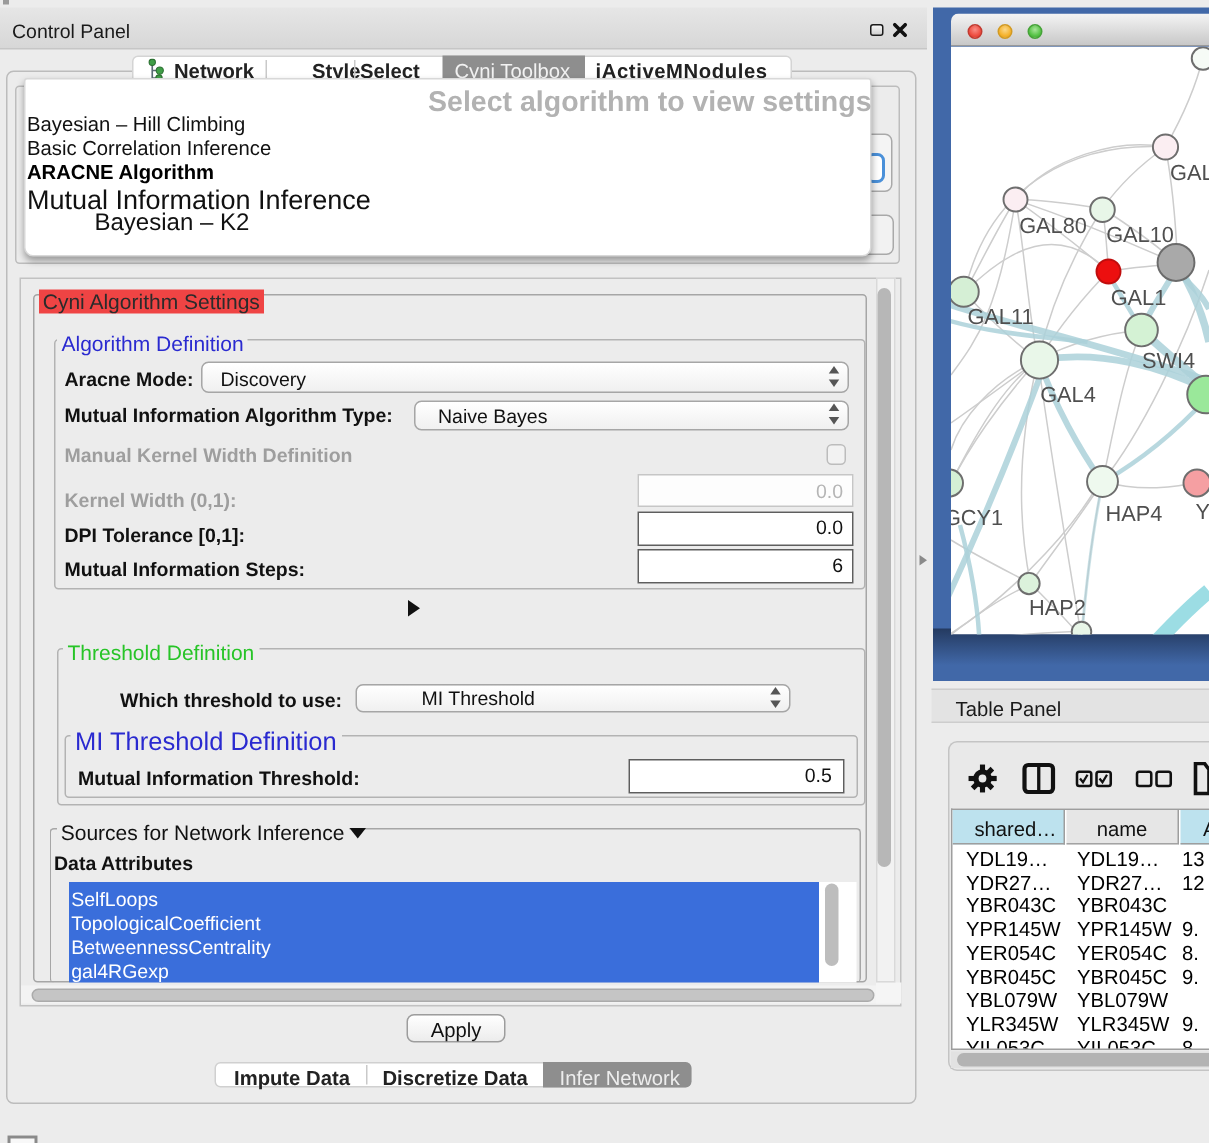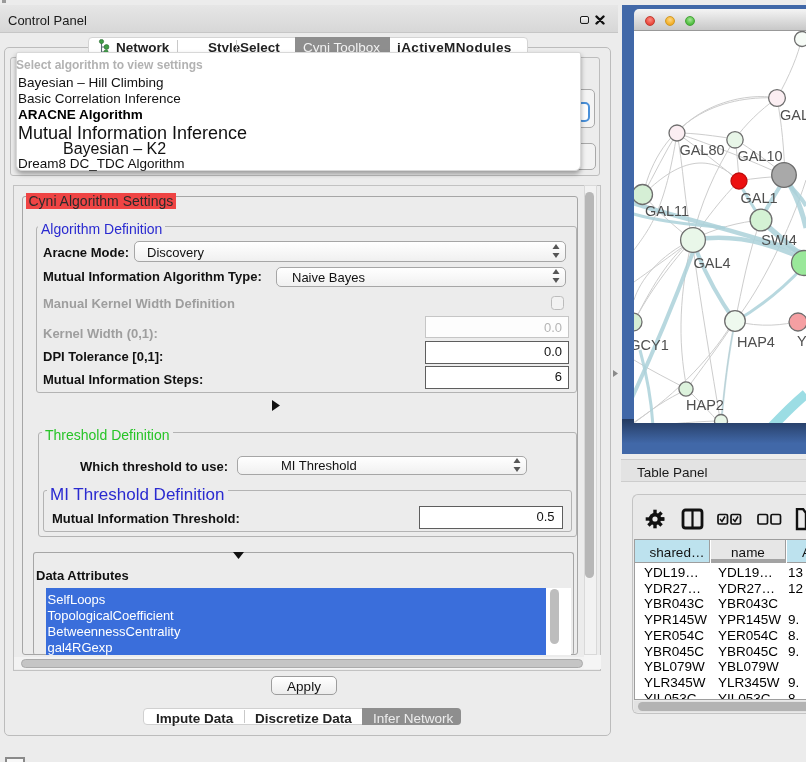--- a/index.html
+++ b/index.html
@@ -41,27 +41,26 @@
   <div class="abs" style="left:116px;top:40px;font-size:13.5px;font-weight:bold;color:#222;">Network</div>
   <div class="abs" style="left:177px;top:40px;width:1px;height:13px;background:#c9c9c9;"></div>
   <div class="abs" style="left:186px;top:40px;font-size:13.5px;font-weight:bold;color:#222;margin-left:22px;">Style</div>
   <div class="abs" style="left:236px;top:40px;width:1px;height:13px;background:#c9c9c9;"></div>
   <div class="abs" style="left:240px;top:40px;font-size:13.5px;font-weight:bold;color:#222;">Select</div>
   <div class="abs" style="left:295px;top:37px;width:95px;height:19px;background:#8e8e8e;"></div>
   <div class="abs" style="left:303px;top:40px;font-size:13.5px;color:#f2f2f2;">Cyni Toolbox</div>
   <div class="abs" style="left:397px;top:40px;font-size:13.5px;font-weight:bold;letter-spacing:0.4px;color:#222;">jActiveMNodules</div>
 
   <div class="abs" style="left:16px;top:52px;width:565px;height:119px;background:#fff;border:1px solid #d8d8d8;border-radius:2px 2px 6px 6px;box-shadow:0 3px 5px rgba(0,0,0,0.35);"></div>
-  <div class="abs" style="left:16px;top:58px;width:565px;text-align:left;font-size:12px;font-weight:bold;color:#b2b2b2;">Select algorithm to view settings</div>
+  <div class="abs" style="left:16px;top:58px;width:565px;text-align:right;font-size:19px;font-weight:bold;color:#b2b2b2;">Select algorithm to view settings</div>
   <div class="abs" style="left:18px;top:74.5px;font-size:13.5px;color:#111;">Bayesian – Hill Climbing</div>
   <div class="abs" style="left:18px;top:90.8px;font-size:13.5px;color:#111;">Basic Correlation Inference</div>
   <div class="abs" style="left:18px;top:107.1px;font-size:13.5px;font-weight:bold;color:#000;">ARACNE Algorithm</div>
   <div class="abs" style="left:18px;top:123.4px;font-size:18px;color:#111;">Mutual Information Inference</div>
   <div class="abs" style="left:18px;top:139.7px;font-size:16px;color:#111;padding-left:45px;">Bayesian – K2</div>
-  <div class="abs" style="left:18px;top:156px;font-size:13.5px;color:#111;">Dream8 DC_TDC Algorithm</div>
 
   <div class="abs" style="left:22px;top:196px;width:556px;height:459px;border:1px solid #a6a6a6;border-radius:3px;"></div>
   <div class="abs" style="left:25.5px;top:192.5px;background:#ef4444;padding:0 3px;font-size:14px;color:#2b2b2b;">Cyni Algorithm Settings</div>
 
   <div class="abs" style="left:36px;top:226px;width:541px;height:167px;border:1px solid #b3b3b3;border-radius:3px;"></div>
   <div class="abs" style="left:38px;top:220.5px;background:#ececec;padding:0 3px;font-size:14px;color:#2a2ad0;">Algorithm Definition</div>
 
   <div class="abs" style="left:43px;top:245px;font-size:13px;font-weight:bold;color:#111;">Aracne Mode:</div>
   <div class="abs" style="left:134px;top:240.5px;width:432px;height:21px;background:linear-gradient(#ffffff,#f0f0f0);border:1px solid #a6a6a6;border-radius:5px;"></div>
   <div class="abs" style="left:147px;top:245px;font-size:13px;color:#111;">Discovery</div>
@@ -104,20 +103,21 @@
       <path d="M5 1 L8.5 6 L1.5 6 Z" fill="#555"></path>
       <path d="M5 15 L8.5 10 L1.5 10 Z" fill="#555"></path>
     </svg>
 
   <div class="abs" style="left:43px;top:490px;width:529px;height:42px;border:1px solid #b3b3b3;border-radius:3px;"></div>
   <div class="abs" style="left:47px;top:484.5px;background:#ececec;padding:0 3px;font-size:17px;color:#2a2ad0;">MI Threshold Definition</div>
   <div class="abs" style="left:52px;top:511px;font-size:13px;font-weight:bold;color:#111;">Mutual Information Threshold:</div>
   <div class="abs" style="left:418.5px;top:506px;width:144px;height:23px;border:1px solid #5e5e5e;background:#fff;font-size:13px;color:#111;text-align:right;padding:2px 7px 0 0;">0.5</div>
 
   <div class="abs" style="left:33px;top:552px;width:541px;height:103px;border:1px solid #a6a6a6;border-radius:3px;border-bottom:none;"></div>
+  <div class="abs" style="left:37.5px;top:547px;background:#ececec;padding:0 3px;font-size:14px;color:#111;">Sources for Network Inference</div>
   <svg class="abs" style="left:232px;top:550px;" width="13" height="11" viewBox="0 0 13 11">
       <path d="M1 2 L12 2 L6.5 9 Z" fill="#111"></path>
     </svg>
   <div class="abs" style="left:36px;top:568px;font-size:13px;font-weight:bold;color:#111;">Data Attributes</div>
 
   <div class="abs" style="left:46px;top:588px;width:525px;height:67px;background:#fff;"></div>
   <div class="abs" style="left:46px;top:588px;width:499.5px;height:67px;background:#3a6edb;"></div>
   <div class="abs" style="left:47.5px;top:591.5px;font-size:13px;color:#fff;">SelfLoops</div>
   <div class="abs" style="left:47.5px;top:607.5px;font-size:13px;color:#fff;">TopologicalCoefficient</div>
   <div class="abs" style="left:47.5px;top:623.5px;font-size:13px;color:#fff;">BetweennessCentrality</div>
@@ -274,21 +274,21 @@
     <path d="M88 11 l2 2.5 l3-5" stroke="#111" stroke-width="1.5" fill="none"></path>
 
     <rect x="113" y="6.5" width="9.5" height="9.5" rx="1.5" fill="none" stroke="#111" stroke-width="1.7"></rect>
     <rect x="126" y="6.5" width="9.5" height="9.5" rx="1.5" fill="none" stroke="#111" stroke-width="1.7"></rect>
 
     <path d="M152 1 L158 1 L161 5 L161 21 L152 21 Z" fill="none" stroke="#111" stroke-width="2.4"></path>
   </svg>
 
   <div class="abs" style="left:634px;top:539px;width:172px;height:161px;background:#fff;border:1px solid #9e9e9e;border-right:none;overflow:hidden;">
     <div style="position:absolute;left:0;top:0;width:75px;height:23px;background:#bde2ee;border-right:1px solid #9e9e9e;border-bottom:1px solid #9e9e9e;text-align:center;font-size:13.5px;color:#111;padding-top:5px;padding-left:10px;">shared…</div>
-    <div style="position:absolute;left:76px;top:0;width:75px;height:23px;background:#e6e6e6;border-right:1px solid #9e9e9e;border-bottom:4px solid #a3a3a3;text-align:center;font-size:13.5px;color:#111;padding-top:5px;">name</div>
+    <div style="position:absolute;left:76px;top:0;width:75px;height:23px;background:#e6e6e6;border-right:1px solid #9e9e9e;border-bottom:1px solid #a3a3a3;text-align:center;font-size:13.5px;color:#111;padding-top:5px;">name</div>
     <div style="position:absolute;left:152px;top:0;width:20px;height:23px;background:#bde2ee;border-bottom:1px solid #9e9e9e;font-size:13.5px;color:#111;padding-top:5px;padding-left:15px;">A</div>
     <div style="position:absolute;left:9px;top:25px;font-size:13.5px;color:#000;line-height:15.7px;">YDL19…<br>YDR27…<br>YBR043C<br>YPR145W<br>YER054C<br>YBR045C<br>YBL079W<br>YLR345W<br>YIL053C</div>
     <div style="position:absolute;left:83px;top:25px;font-size:13.5px;color:#000;line-height:15.7px;">YDL19…<br>YDR27…<br>YBR043C<br>YPR145W<br>YER054C<br>YBR045C<br>YBL079W<br>YLR345W<br>YIL053C</div>
     <div style="position:absolute;left:153px;top:25px;font-size:13.5px;color:#000;line-height:15.7px;">13<br>12<br>&nbsp;<br>9.<br>8.<br>9.<br>&nbsp;<br>9.<br>8.</div>
   </div>
 
   <div class="abs" style="left:634px;top:701px;width:172px;height:11px;background:#e2e2e2;"></div>
   <div class="abs" style="left:638px;top:702px;width:168px;height:9px;background:#b3b3b3;border-radius:5px 0 0 5px;"></div>
 
 </div>

